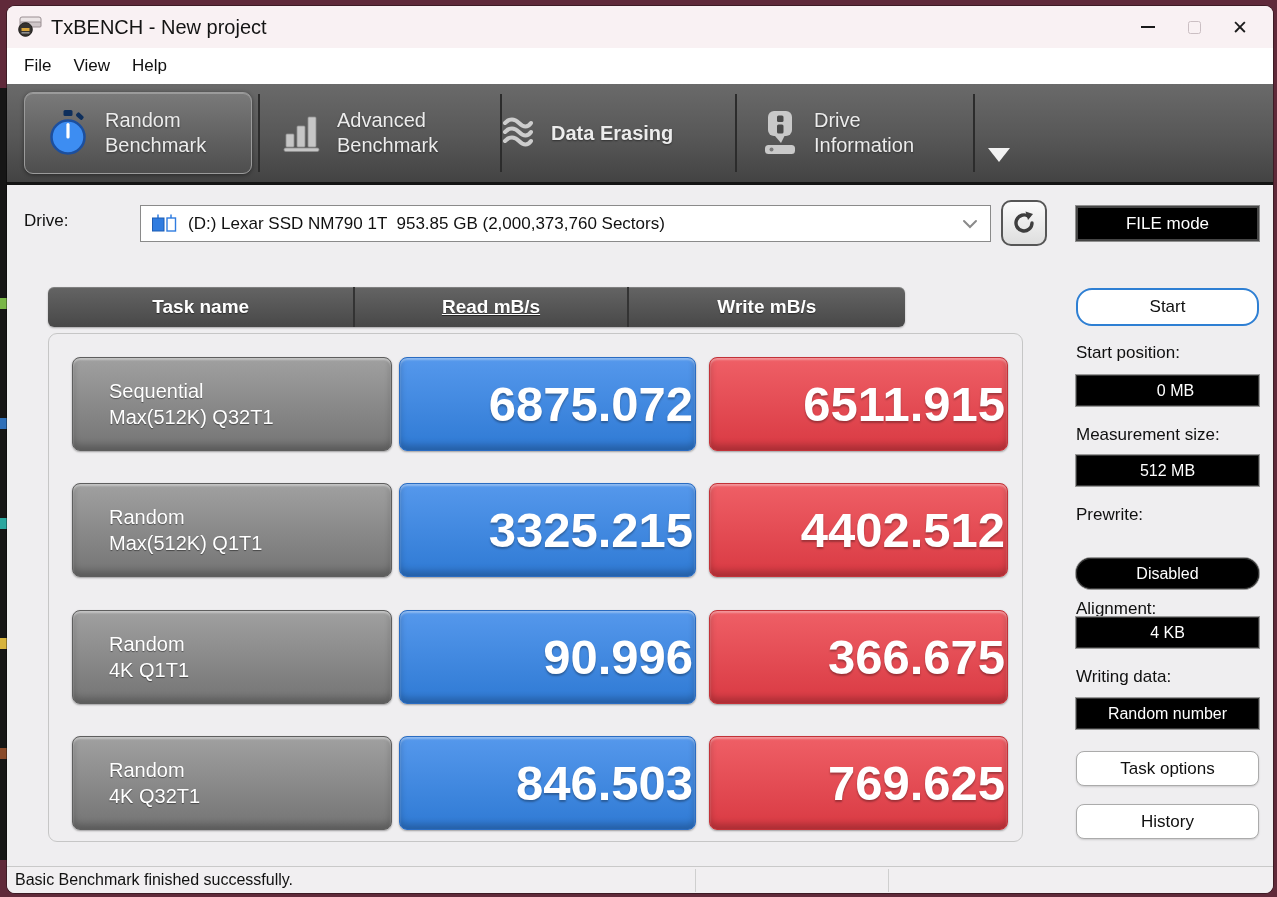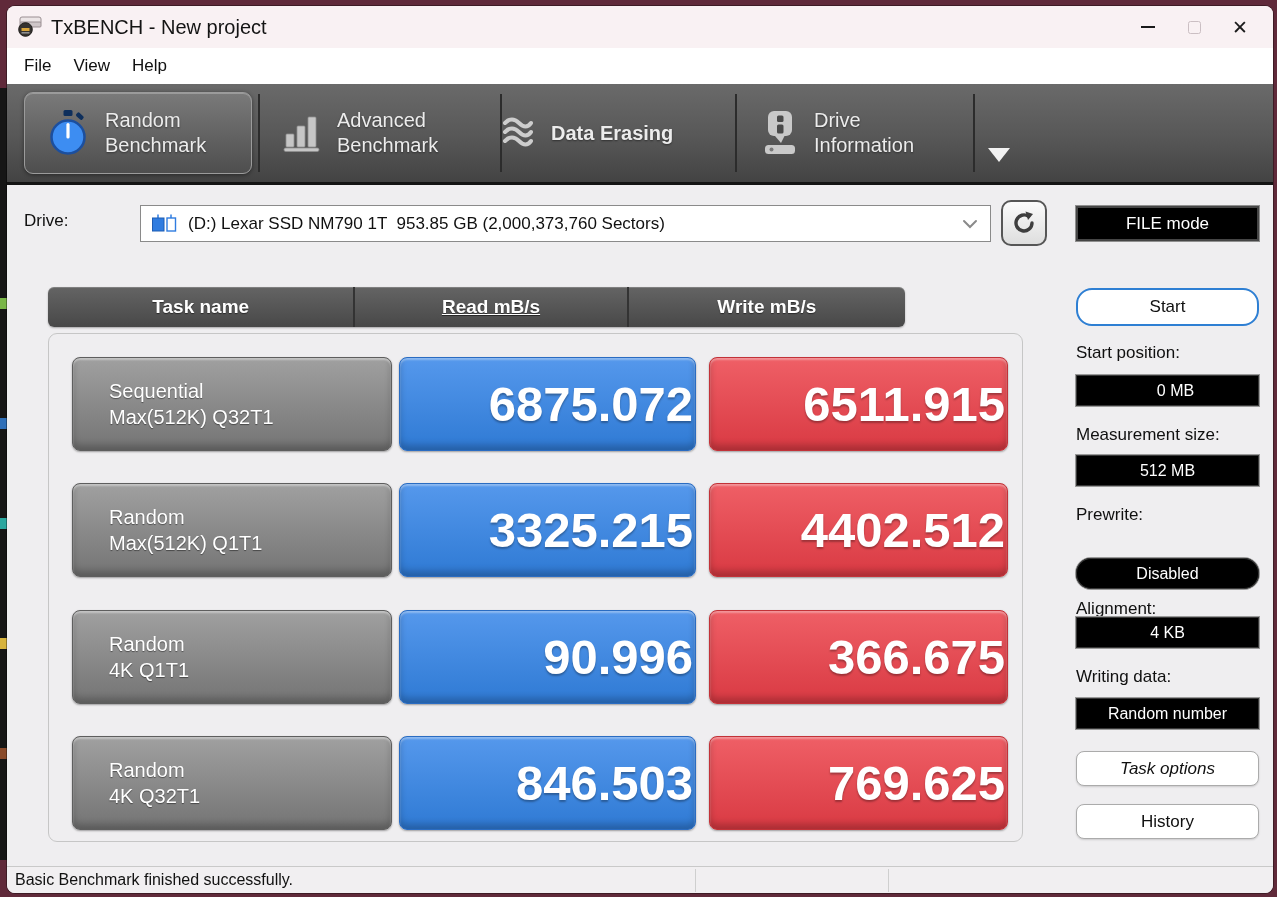--- a/index.html
+++ b/index.html
@@ -268,21 +268,21 @@
 
   <span class="side-label" style="top:499px;">Prewrite:</span>
   <div class="side-box" style="top:552px;border-radius:15px;">Disabled</div>
 
   <span class="side-label" style="top:581px;margin-top:12px;">Alignment:</span>
   <div class="side-box" style="top:611px;">4 KB</div>
 
   <span class="side-label" style="top:661px;">Writing data:</span>
   <div class="side-box" style="top:692px;">Random number</div>
 
-  <div class="side-btn" style="top:745px;font-style:italic;">Task options</div>
+  <div class="side-btn" style="top:745px;">Task options</div>
   <div class="side-btn" style="top:798px;">History</div>
 
   <div class="statusbar">
     <span class="status-text">Basic Benchmark finished successfully.</span>
     <div class="status-div" style="left:688px;"></div>
     <div class="status-div" style="left:881px;"></div>
   </div>
 
 </div>
 

